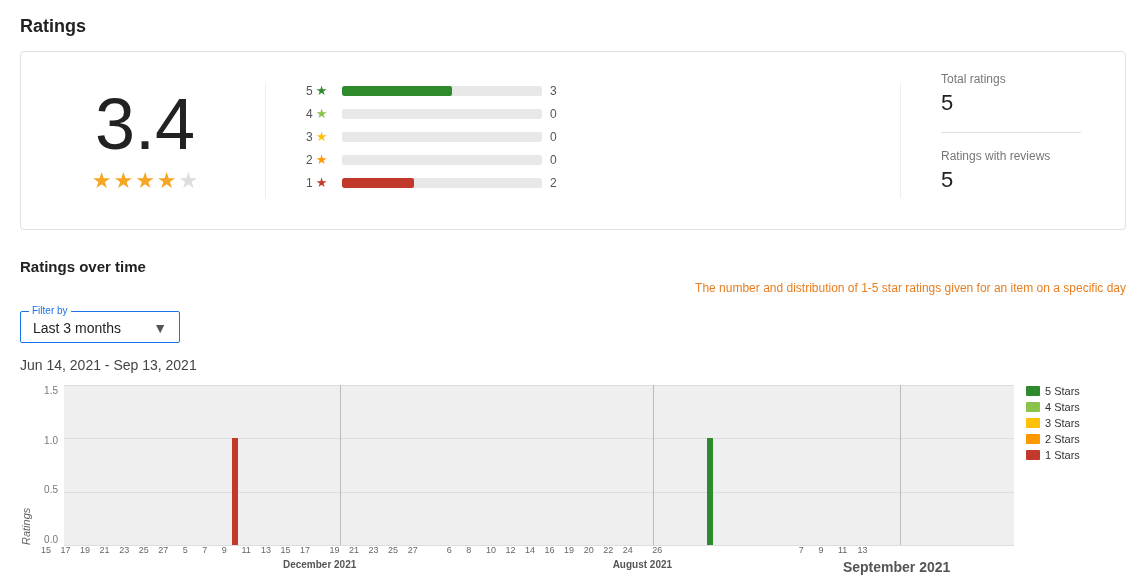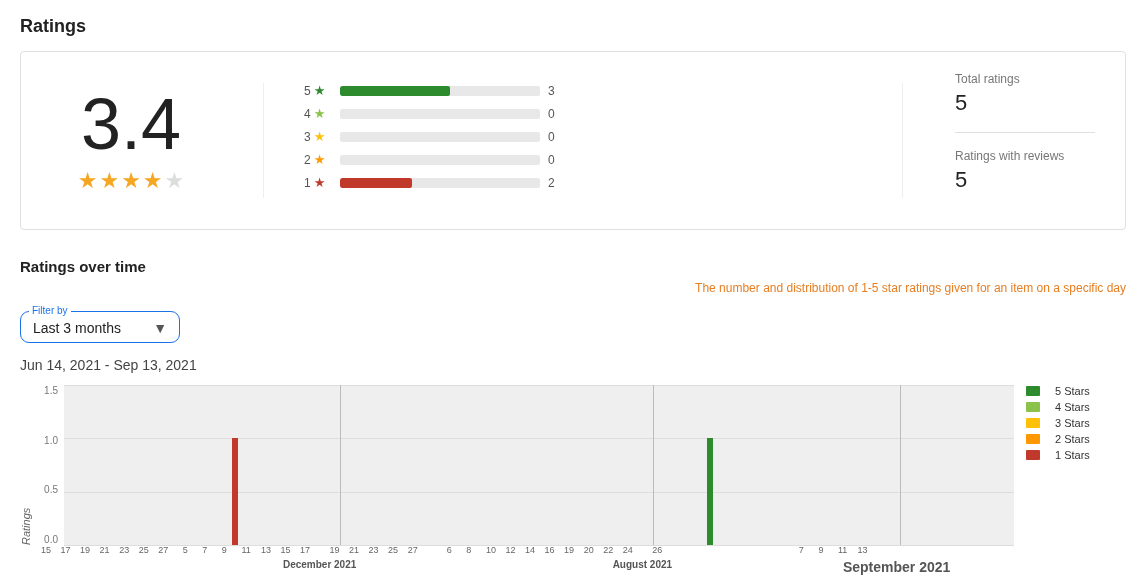--- a/index.html
+++ b/index.html
@@ -7,23 +7,23 @@
 
     .page { padding: 16px 20px; }
 
     h2.section-title { font-size: 18px; font-weight: 600; margin-bottom: 14px; color: #222; }
 
     .ratings-card {
       border: 1px solid #e0e0e0;
       border-radius: 4px;
       display: flex;
       align-items: center;
-      padding: 20px 30px;
+      padding: 20px 44px;
       margin-bottom: 28px;
-      gap: 12px;
+      gap: 0;
     }
 
     .big-score {
       text-align: center;
       min-width: 200px;
       padding-right: 40px;
     }
     .big-score .number {
       font-size: 72px;
       font-weight: 300;
@@ -98,21 +98,21 @@
       border: none;
       border-top: 1px solid #e0e0e0;
       margin-bottom: 16px;
     }
 
     .section-subtitle { font-size: 15px; font-weight: 600; margin-bottom: 6px; color: #222; }
     .section-desc { font-size: 12px; color: #e67e22; margin-bottom: 16px; text-align: right; }
 
     .filter-box {
       border: 1.5px solid #1a73e8;
-      border-radius: 9px;
+      border-radius: 2px;
       display: inline-flex;
       flex-direction: column;
       padding: 4px 12px 6px 12px;
       position: relative;
       min-width: 160px;
       margin-bottom: 14px;
     }
     .filter-label {
       font-size: 10px;
       color: #1a73e8;
@@ -138,21 +138,21 @@
       flex-direction: column;
       gap: 4px;
       min-width: 80px;
       padding-left: 12px;
       justify-content: center;
       font-size: 11px;
     }
     .legend-item {
       display: flex;
       align-items: center;
-      gap: 15px;
+      gap: 5px;
     }
     .legend-color {
       width: 14px;
       height: 10px;
       border-radius: 1px;
     }
   </style>
 </head>
 <body>
 

